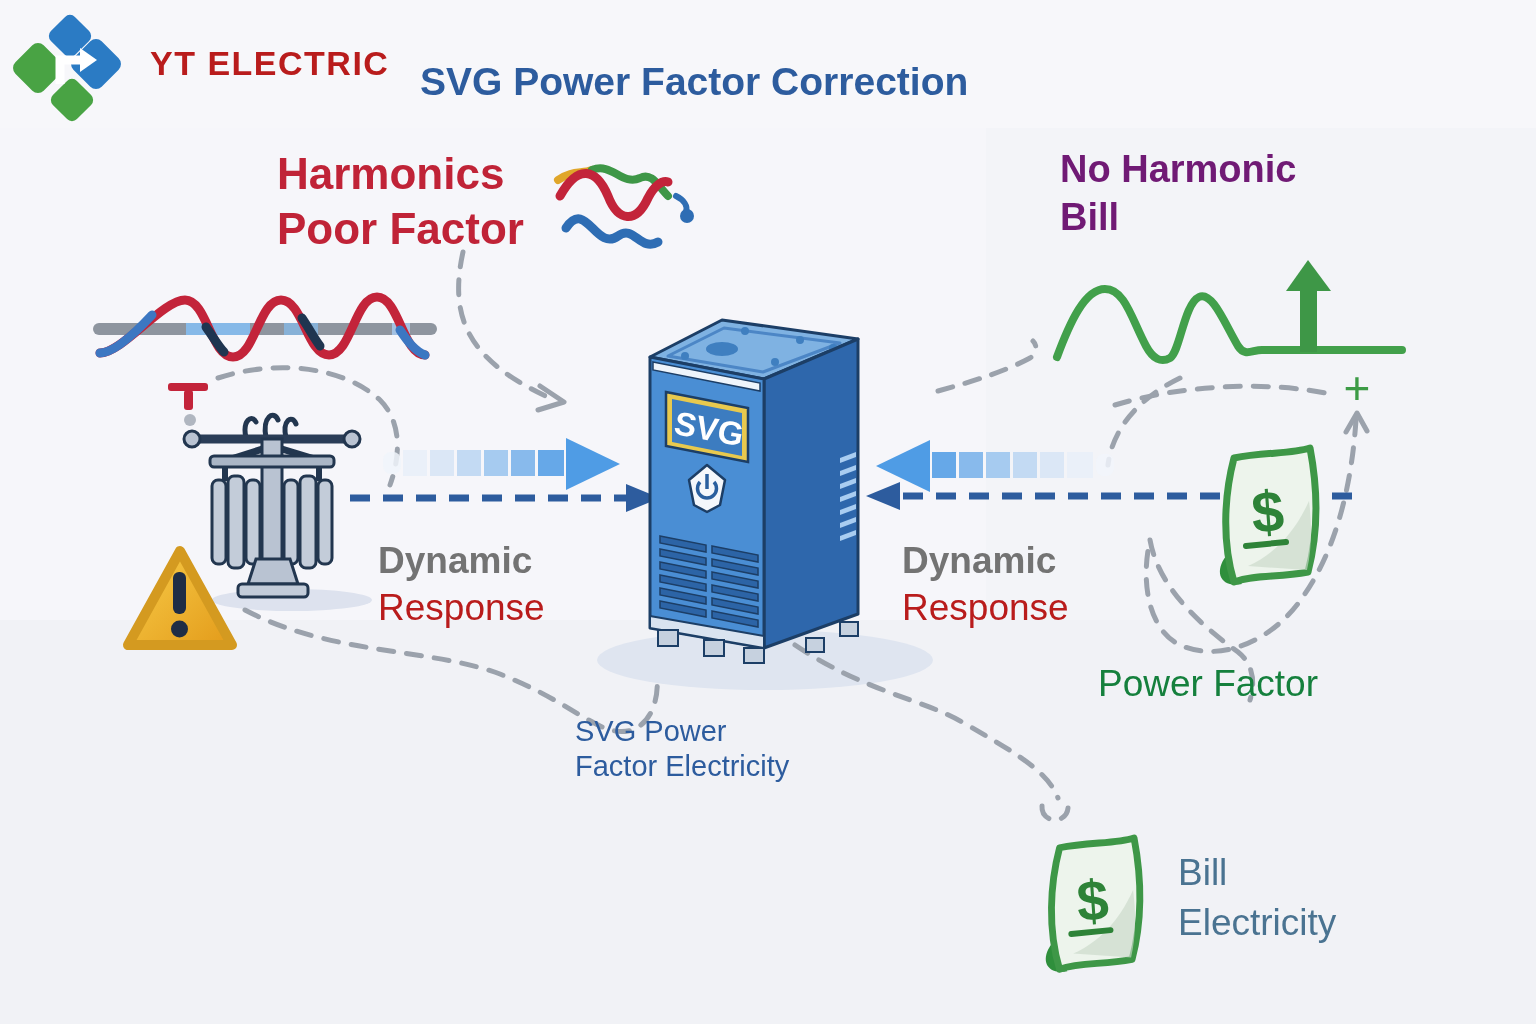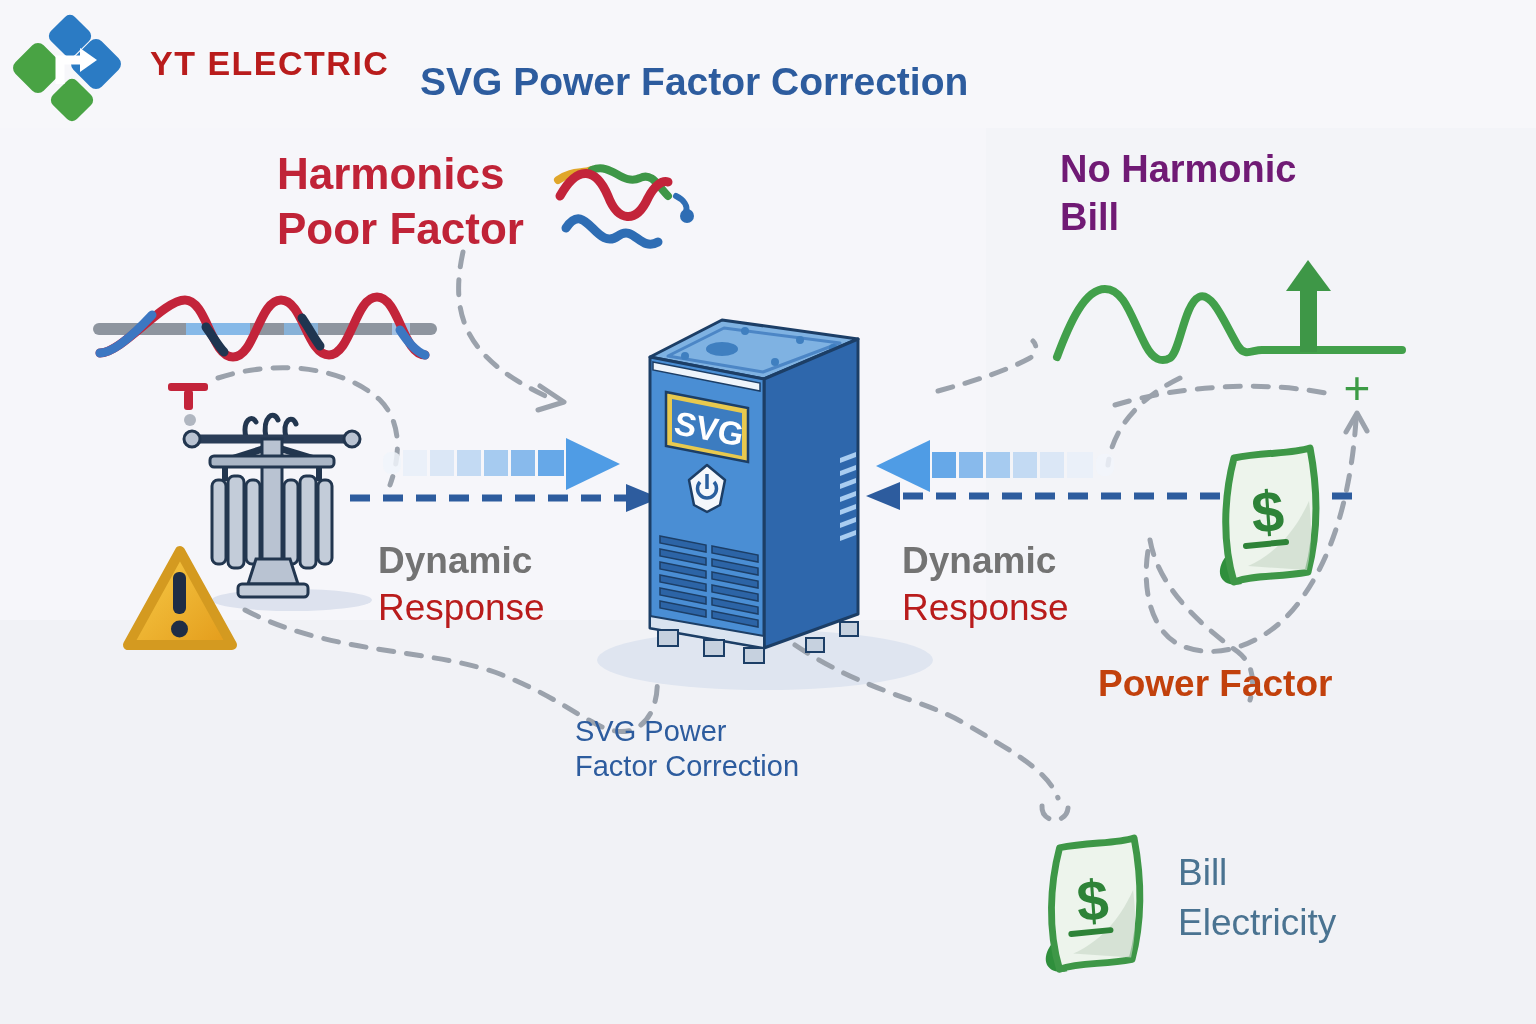--- a/index.html
+++ b/index.html
@@ -17,21 +17,21 @@
   #no-harmonic-label{left:1060px;top:146px;width:320px;font-size:38px;font-weight:bold;color:#701a75;}
   .dynamic-block{width:220px;font-size:37px;}
   .dynamic-block .l1{font-weight:bold;color:#737373;margin-top:16px;}
   .dynamic-block .l2{color:#b91c1c;}
   #dynamic-left{left:378px;top:522px;}
   #dynamic-right{left:902px;top:522px;}
   #loads-label{left:150px;top:668px;width:380px;}
   #loads-label .l1{font-size:37px;font-weight:600;color:#1f2d45;}
   #loads-label .l2{font-size:35px;color:#6d737f;}
   #device-caption{left:575px;top:714px;width:420px;font-size:29px;font-weight:normal;color:#2d5c9e;line-height:1.22;}
-  #pf-label{left:1098px;top:661px;width:320px;font-size:37px;font-weight:bold;color:#c2410c;}
+  #pf-label{left:1098px;top:661px;width:320px;font-size:37px;font-weight:normal;color:#15803d;}
   #bill-label{left:1178px;top:848px;font-size:37px;color:#4a7391;line-height:1.35;}
 </style>
 </head>
 <body>
 
 <div id="canvas">
 
   <svg class="abs" style="left:0;top:0" width="1536" height="1024" viewBox="0 0 1536 1024">
     <defs>
       <linearGradient id="warnGrad" x1="0" y1="0" x2="1" y2="1">
@@ -269,21 +269,21 @@
   </div>
 
   <div class="abs center two-line dynamic-block" id="dynamic-right">
     <div class="l1">Dynamic</div>
     <div class="l2">Response</div>
   </div>
 
 
   <div class="abs center two-line" id="device-caption">
     <div>SVG Power</div>
-    <div>Factor Correction</div>
+    <div>Factor Electricity</div>
   </div>
 
   <div class="abs center two-line" id="pf-label">
     <div>Power Factor</div>
   </div>
 
   <div class="abs two-line" id="bill-label">
     <div>Bill</div>
     <div>Electricity</div>
   </div>

